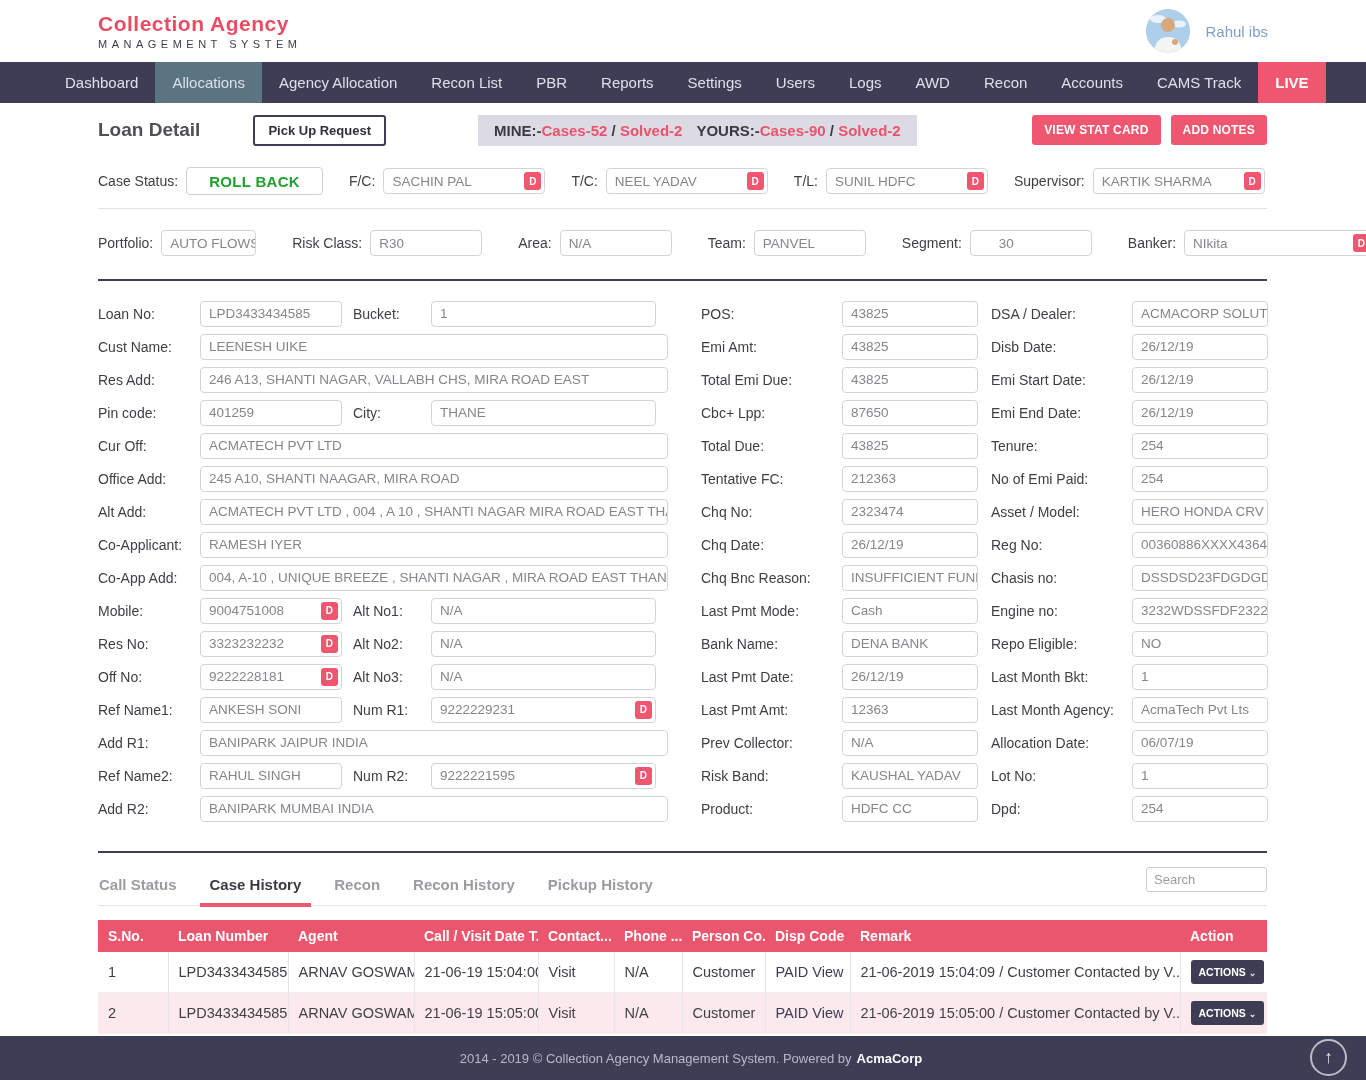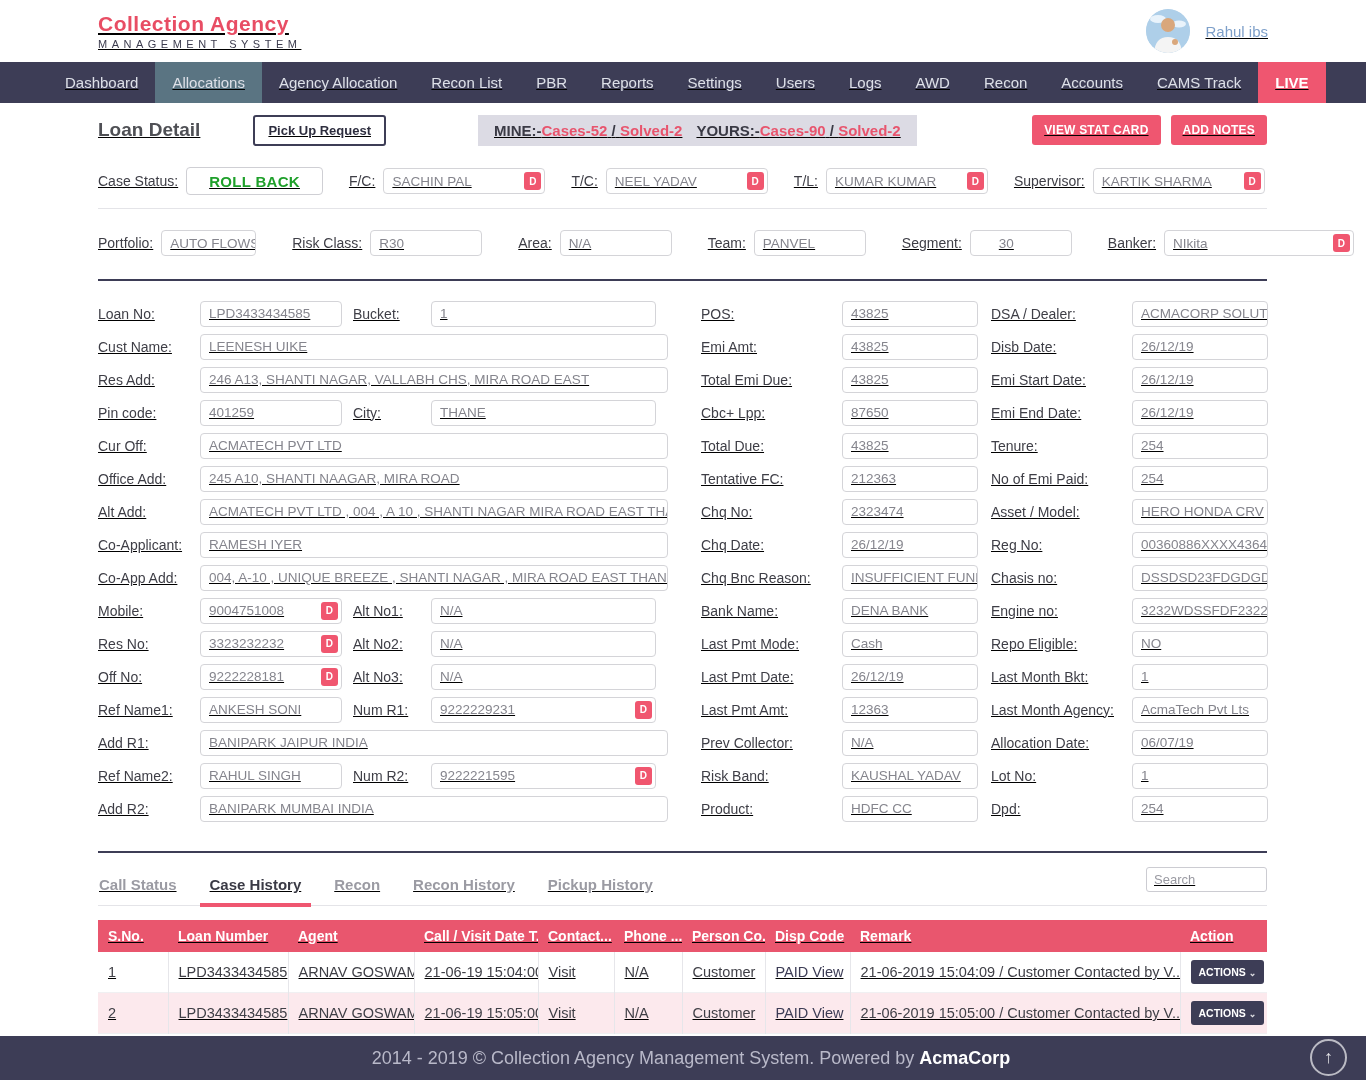--- a/index.html
+++ b/index.html
@@ -1,18 +1,18 @@
 <!DOCTYPE html>
 <html><head>
 <meta charset="utf-8">
 <style>
   * { margin:0; padding:0; box-sizing:border-box; }
   html,body { background:#eee; }
   body { font-family:"Liberation Sans", sans-serif; }
-  #page { position:relative; width:1366px; height:1080px; margin:0 auto; background:#fff; overflow:hidden;text-decoration:underline; }
+  #page { position:relative; width:1366px; height:1080px; margin:0 auto; background:#fff; overflow:hidden; }
 
   
   .hdr { height:62px; display:flex; align-items:center; padding:0 20px 0 98px; }
   .brand-title { font-size:21px; font-weight:bold; color:#e84d64; letter-spacing:.5px; }
   .brand-sub { font-size:11px; color:#3c3c4e; letter-spacing:4.5px; margin-top:2px; }
   .hdr-right { margin-left:auto; display:flex; align-items:center; gap:15px; padding-right:78px; }
   .avatar { width:44px; height:44px; border-radius:50%; overflow:hidden; background:#b7d3ea; flex:0 0 auto; }
   .user-name { font-size:15px; color:#7d9fc9; }
 
   
@@ -39,21 +39,21 @@
   .fi { position:relative; height:26px; display:flex; align-items:center; border:1px solid #d4d4d8; border-radius:4px; background:#fff; padding:0 8px; font-size:13.5px; color:#85858d; white-space:nowrap; overflow:hidden; }
   .fi.has-d { padding-right:28px; }
   .d-badge { position:absolute; right:3px; top:3px; bottom:3px; background:#f0566f; color:#fff; font-size:10px; font-weight:bold; border-radius:3px; padding:0 5px; display:flex; align-items:center; cursor:pointer; }
   .status-box { height:28px; display:flex; align-items:center; border:1px solid #cfcfd4; border-radius:4px; background:#fff; padding:0 22px; font-size:15px; font-weight:bold; color:#1fa02b; letter-spacing:.3px; }
   .meta-row .fld { display:flex; align-items:center; }
   .meta-row .fld + .fld { margin-left:26px; }
   #case-row .fld .fi { width:162px; }
   #case-row .fld:last-child .fi { width:172px; }
   #portfolio-row .fld .fi { width:95px; }
   #portfolio-row .fld:nth-child(2) .fi, #portfolio-row .fld:nth-child(3) .fi, #portfolio-row .fld:nth-child(4) .fi { width:112px; }
-  #portfolio-row .fld:nth-child(5) .fi { width:102px;padding-left:28px; }
+  #portfolio-row .fld:nth-child(5) .fi { width:122px;padding-left:28px; }
   #portfolio-row .fld:nth-child(6) .fi { width:190px; }
   #portfolio-row .fld + .fld { margin-left:36px; }
 
   .hr-light { border:none; border-top:1px solid #e4e4e8; margin-top:13px; }
   .hr-dark { border:none; border-top:2px solid #3d3d56; }
   .hr-dark.m1 { margin-top:23px; }
   .hr-dark.m2 { margin-top:22px; }
 
   
   .form-grid { display:flex; margin-top:20px; }
@@ -83,21 +83,21 @@
   thead th { background:#e9566e; color:#fff; font-size:14px; font-weight:bold; text-align:left; padding:8px 10px; white-space:nowrap; overflow:hidden; }
   tbody td { font-size:14.5px; color:#3f3f46; padding:8px 10px; border-right:1px solid #e6e6ea; white-space:nowrap; overflow:hidden; }
   tbody td:last-child { border-right:none; }
   tbody tr:nth-child(even) { background:#fce9ed; }
   tbody tr { border-bottom:1px solid #f0f0f2; }
   td.disp { color:#3c3c55; }
   .btn-actions { background:#3d3d56; color:#fff; border:none; border-radius:3px; font-size:10.5px; font-weight:bold; padding:6px 8px; cursor:pointer; font-family:inherit; white-space:nowrap; }
   .btn-actions .caret { font-size:9px; opacity:.85; }
 
   
-  .footer { position:absolute; left:0; right:0; bottom:0; height:44px; background:#3d3d56; display:flex; align-items:center; justify-content:center; font-size:18px; color:#b9b9c9;padding-left:16px; }
+  .footer { position:absolute; left:0; right:0; bottom:0; height:44px; background:#3d3d56; display:flex; align-items:center; justify-content:center; font-size:13px; color:#b9b9c9;padding-left:16px; }
   .footer b { color:#fff; margin-left:5px; }
   .scroll-top { position:absolute; right:19px; bottom:4px; width:37px; height:37px; border-radius:50%; border:2px solid rgba(255,255,255,.65); background:transparent; color:rgba(255,255,255,.85); font-size:18px; cursor:pointer; display:flex; align-items:center; justify-content:center; }
 </style>
 </head>
 <body>
 
 <div id="page">
 
   <div class="hdr">
     <div>
@@ -165,21 +165,21 @@
         <div class="fld">
           <span class="lbl">T/C:</span>
           <div class="fi has-d">
             <span class="val">NEEL YADAV</span>
             <span class="d-badge">D</span>
           </div>
         </div>
         <div class="fld">
           <span class="lbl">T/L:</span>
           <div class="fi has-d">
-            <span class="val">KUMAR KUMAR</span>
+            <span class="val">SUNIL HDFC</span>
             <span class="d-badge">D</span>
           </div>
         </div>
         <div class="fld">
           <span class="lbl">Supervisor:</span>
           <div class="fi has-d">
             <span class="val">KARTIK SHARMA</span>
             <span class="d-badge">D</span>
           </div>
         </div>
@@ -408,29 +408,29 @@
               <span class="val">26/12/19</span>
             </div>
           </div>
           <div class="frow">
             <span class="lbl">Chq Bnc Reason:</span>
             <div class="fi">
               <span class="val">INSUFFICIENT FUND</span>
             </div>
           </div>
           <div class="frow">
+            <span class="lbl">Last Pmt Mode:</span>
+            <div class="fi">
+              <span class="val">Cash</span>
+            </div>
+          </div>
+          <div class="frow">
             <span class="lbl">Bank Name:</span>
             <div class="fi">
               <span class="val">DENA BANK</span>
-            </div>
-          </div>
-          <div class="frow">
-            <span class="lbl">Last Pmt Mode:</span>
-            <div class="fi">
-              <span class="val">Cash</span>
             </div>
           </div>
           <div class="frow">
             <span class="lbl">Last Pmt Date:</span>
             <div class="fi">
               <span class="val">26/12/19</span>
             </div>
           </div>
           <div class="frow">
             <span class="lbl">Last Pmt Amt:</span>

